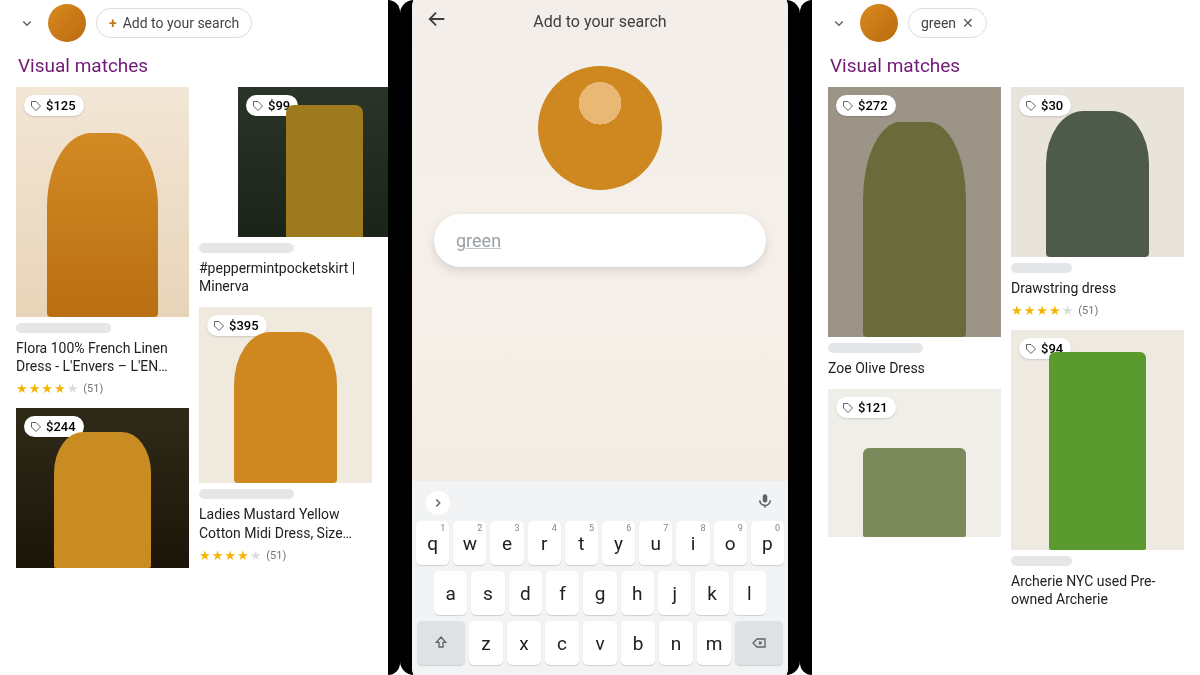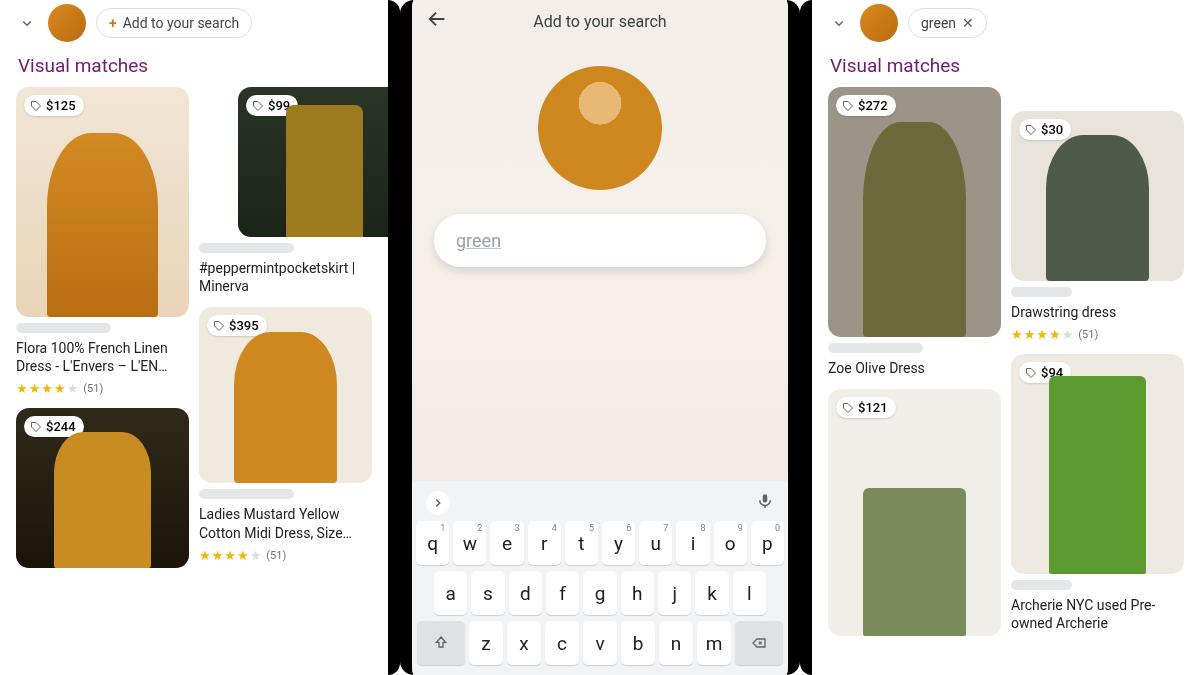--- a/index.html
+++ b/index.html
@@ -18,21 +18,21 @@
 .chip { display: flex; align-items: center; gap: 6px; border: 1px solid #ddd; border-radius: 20px; padding: 6px 12px; font-size: 14px; color: #444; background: #fff; cursor: pointer; }
 .chip .plus { color: #c77c1c; font-weight: 700; }
 .chip .x { font-size: 14px; color: #555; }
 
 .section-title { font-size: 19px; color: #701a75; padding: 2px 14px 10px; }
 
 .grid { display: flex; gap: 10px; padding: 0 12px; }
 .col { flex: 1; display: flex; flex-direction: column; gap: 12px; }
 
 .card { display: flex; flex-direction: column; gap: 6px; }
-.thumb { width: 100%; border-radius: 13px; position: relative; text-decoration: underline; }
+.thumb { width: 100%; border-radius: 0; position: relative; text-decoration: underline; }
 .price-tag { position: absolute; top: 8px; left: 8px; background: #fff; border-radius: 14px; padding: 3px 8px 3px 6px; font-size: 13px; font-weight: 500; display: flex; align-items: center; gap: 4px; box-shadow: 0 1px 2px rgba(0,0,0,.15); }
 .price-tag svg { width: 12px; height: 12px; }
 
 .skel { height: 10px; background: #e4e6e8; border-radius: 5px; width: 55%; }
 .skel.short { width: 35%; }
 .card-title { font-size: 14px; line-height: 1.3; color: #202124; }
 .rating { display: flex; align-items: center; gap: 4px; }
 .stars { color: #f5b400; font-size: 13px; letter-spacing: 1px; }
 .stars .empty { color: #dcdcdc; }
 .rating-count { font-size: 11px; color: #70757a; }
@@ -41,23 +41,23 @@
 .t-orange1 { height: 230px; background: linear-gradient(180deg,#f2e6d6,#e8d4b8); }
 .t-orange1::after{content:"";position:absolute;inset:20% 18% 0 18%;background:linear-gradient(180deg,#d28a24,#b96e12);border-radius:40% 40% 4px 4px;}
 .t-orange2 { height: 150px; background: linear-gradient(180deg,#2a3528,#1a2418); margin-left: 39px; }
 .t-orange2::after{content:"";position:absolute;inset:12% 28% 0 28%;background:#9d7a1e;border-radius:8px 8px 0 0;}
 .t-orange3 { height: 176px; background:#efe9de; }
 .t-orange3::after{content:"";position:absolute;inset:14% 20% 0 20%;background:#cf8820;border-radius:35% 35% 4px 4px;}
 .t-orange4 { height: 160px; background: linear-gradient(180deg,#2f2a18,#1a1508); }
 .t-orange4::after{content:"";position:absolute;inset:15% 22% 0 22%;background:#c98c22;border-radius:30% 30% 2px 2px;}
 .t-green1 { height: 250px; background:#9c9487; }
 .t-green1::after{content:"";position:absolute;inset:14% 20% 0 20%;background:#6a6a3a;border-radius:36% 36% 4px 4px;}
-.t-green2 { height: 170px; background:#e8e4dc;margin-top:24px; }
+.t-green2 { height: 170px; background:#e8e4dc; }
 .t-green2::after{content:"";position:absolute;inset:14% 20% 0 20%;background:#4e5a4a;border-radius:36% 36% 4px 4px;}
-.t-green3 { height: 247px; background:#f0eee8; }
+.t-green3 { height: 148px; background:#f0eee8; }
 .t-green3::after{content:"";position:absolute;inset:40% 20% 0 20%;background:#7a8a5a;border-radius:6px 6px 2px 2px;}
 .t-green4 { height: 220px; background:#eeeae2; }
 .t-green4::after{content:"";position:absolute;inset:10% 22% 0 22%;background:#5a9a2f;border-radius:6px 6px 2px 2px;}
 
 
 .mid-grad { position:absolute; inset:0; background: linear-gradient(180deg,#f3eeea 0%,#f6efe8 50%,#efe7de 100%); }
 .mid-head { display:flex; align-items:center; padding: 8px 14px; position:relative; z-index:2; }
 .mid-title { flex:1; text-align:center; font-size:16px; color:#3c4043; }
 .big-avatar { width: 124px; height: 124px; border-radius:50%; margin: 24px auto 24px; background: radial-gradient(circle at 50% 30%, #e9b874 0 20%, #cf8820 20% 80%); position:relative; z-index:2; }
 .search-pill { margin: 0 22px; background:#fff; border-radius: 30px; padding: 16px 22px; box-shadow: 0 4px 10px rgba(0,0,0,.12); position:relative; z-index:2; }

